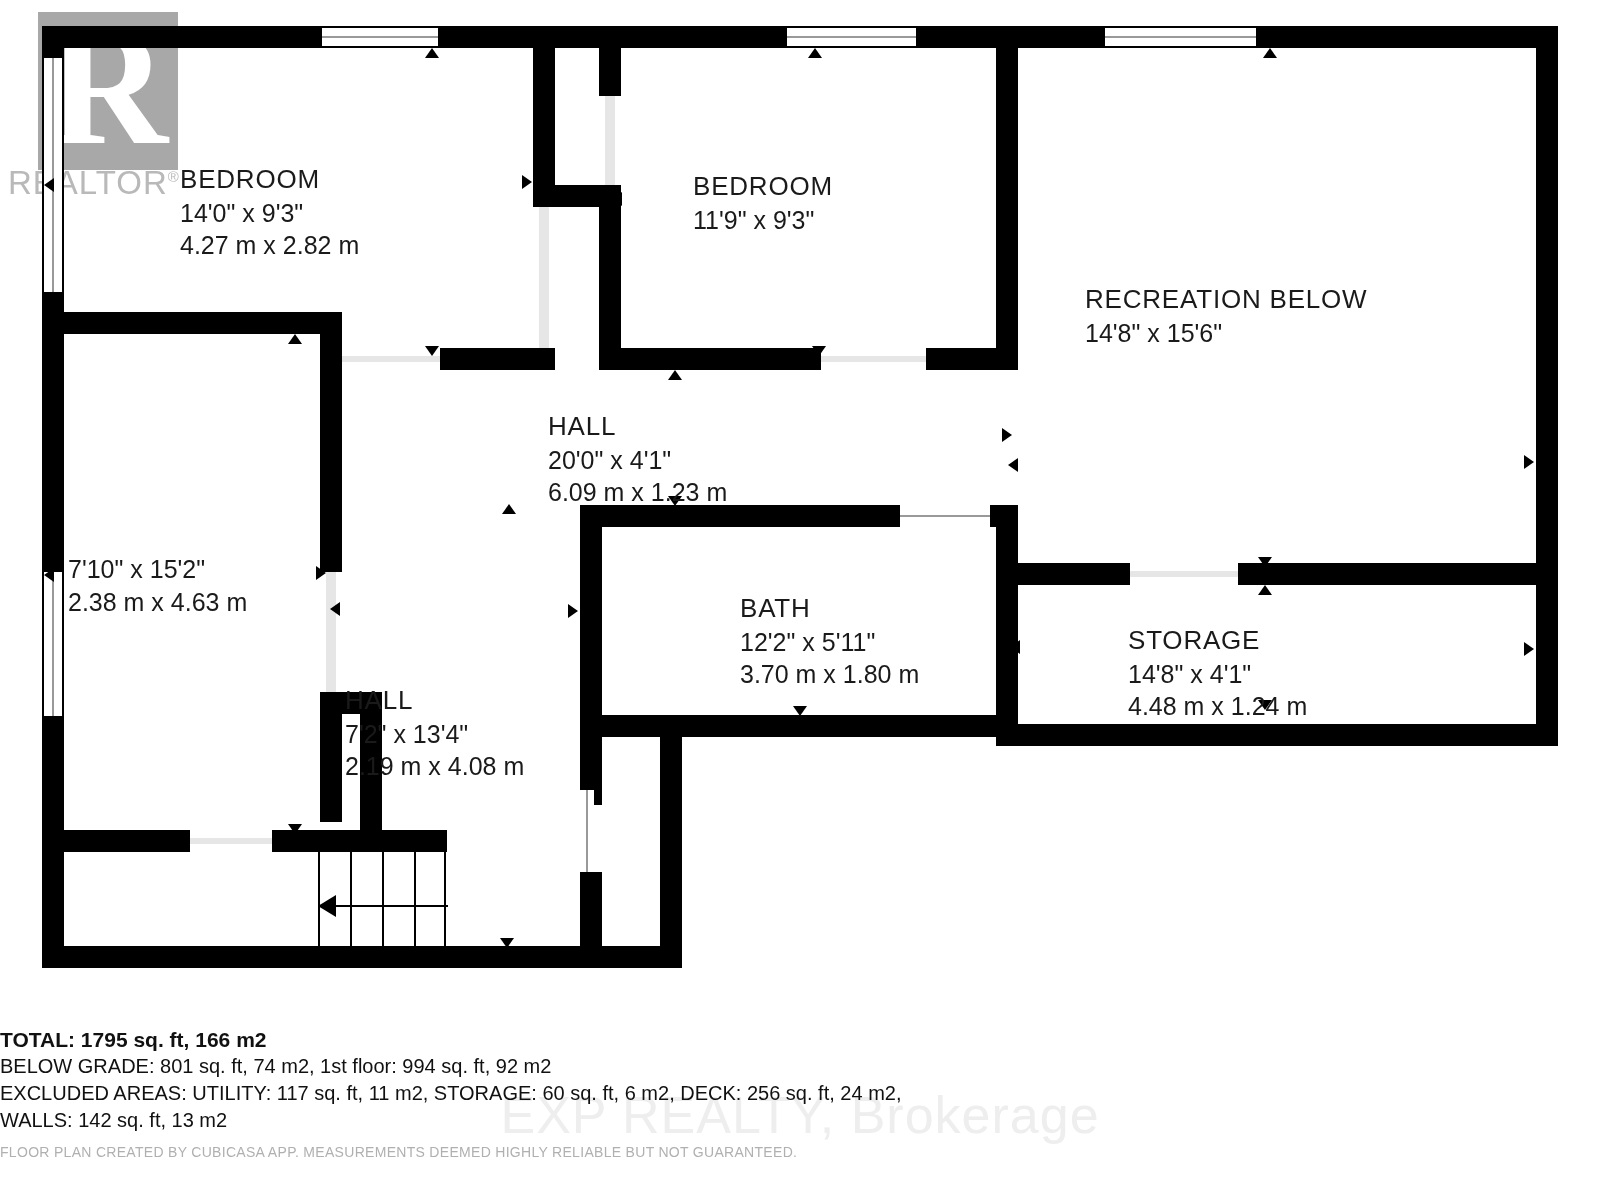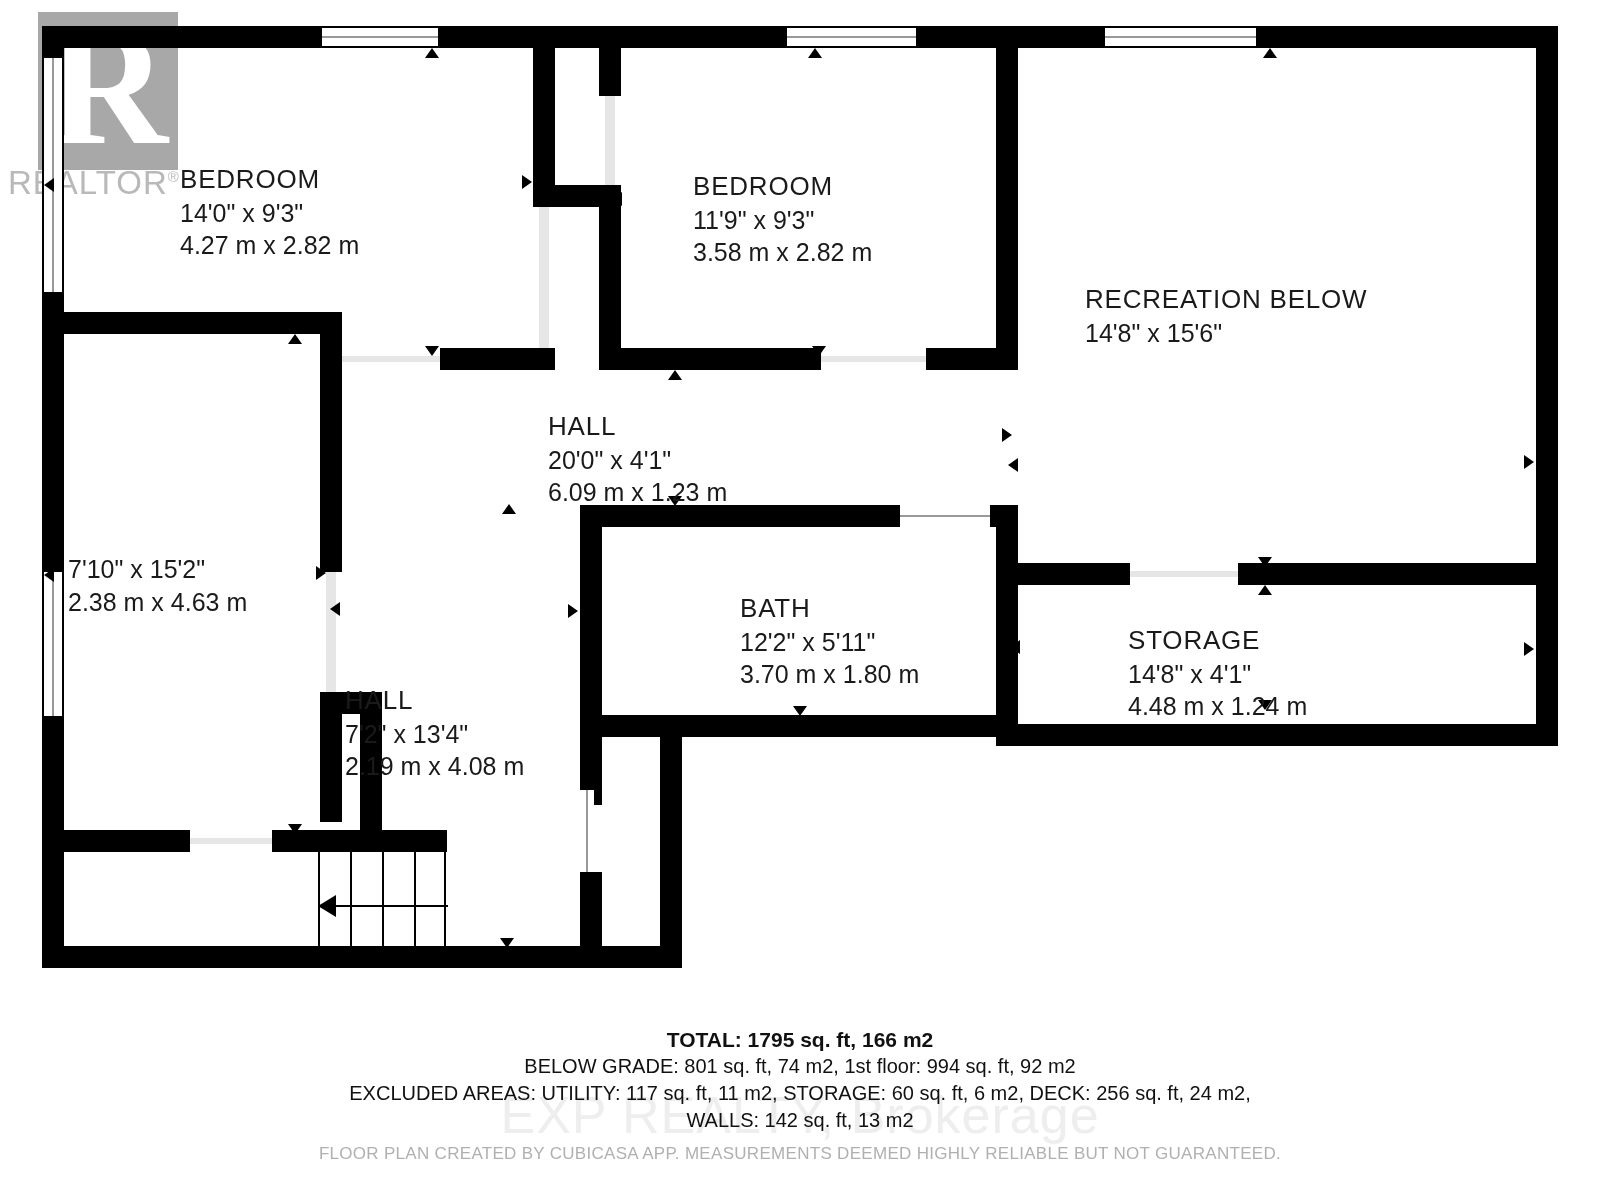--- a/index.html
+++ b/index.html
@@ -153,35 +153,35 @@
     border-bottom: 11px solid transparent;
     border-right: 18px solid #000000;
   }
 
   
   #summary {
     position: absolute;
     left: 0;
     top: 1026px;
     width: 1600px;
-    text-align: center;
+    text-align: left;
     color: #111111;
   }
   #summary .total {
     font-size: 21px;
     font-weight: bold;
     line-height: 1.30;
   }
   #summary .sub {
     font-size: 20px;
     line-height: 1.35;
   }
   #summary .disclaimer {
     margin-top: 10px;
-    font-size: 17px;
+    font-size: 14px;
     color: #b0b0b0;
     letter-spacing: 0.3px;
   }
 
   
   .brokerage-wm {
     position: absolute;
     left: 0;
     top: 1085px;
     width: 1600px;
@@ -316,21 +316,20 @@
 
   <div class="room-label" style="left:180px; top:163px; width:250px;">
     <span class="rname">BEDROOM</span>
     <span class="rdim">14'0" x 9'3"</span>
     <span class="rdim">4.27 m x 2.82 m</span>
   </div>
 
   <div class="room-label" style="left:693px; top:170px; width:250px;">
     <span class="rname">BEDROOM</span>
     <span class="rdim">11'9" x 9'3"</span>
-    <span class="rdim">3.58 m x 2.82 m</span>
   </div>
 
   <div class="room-label" style="left:1085px; top:283px; width:365px;">
     <span class="rname">RECREATION BELOW</span>
     <span class="rdim">14'8" x 15'6"</span>
   </div>
 
   <div class="room-label" style="left:548px; top:410px; width:250px;">
     <span class="rname">HALL</span>
     <span class="rdim">20'0" x 4'1"</span>

